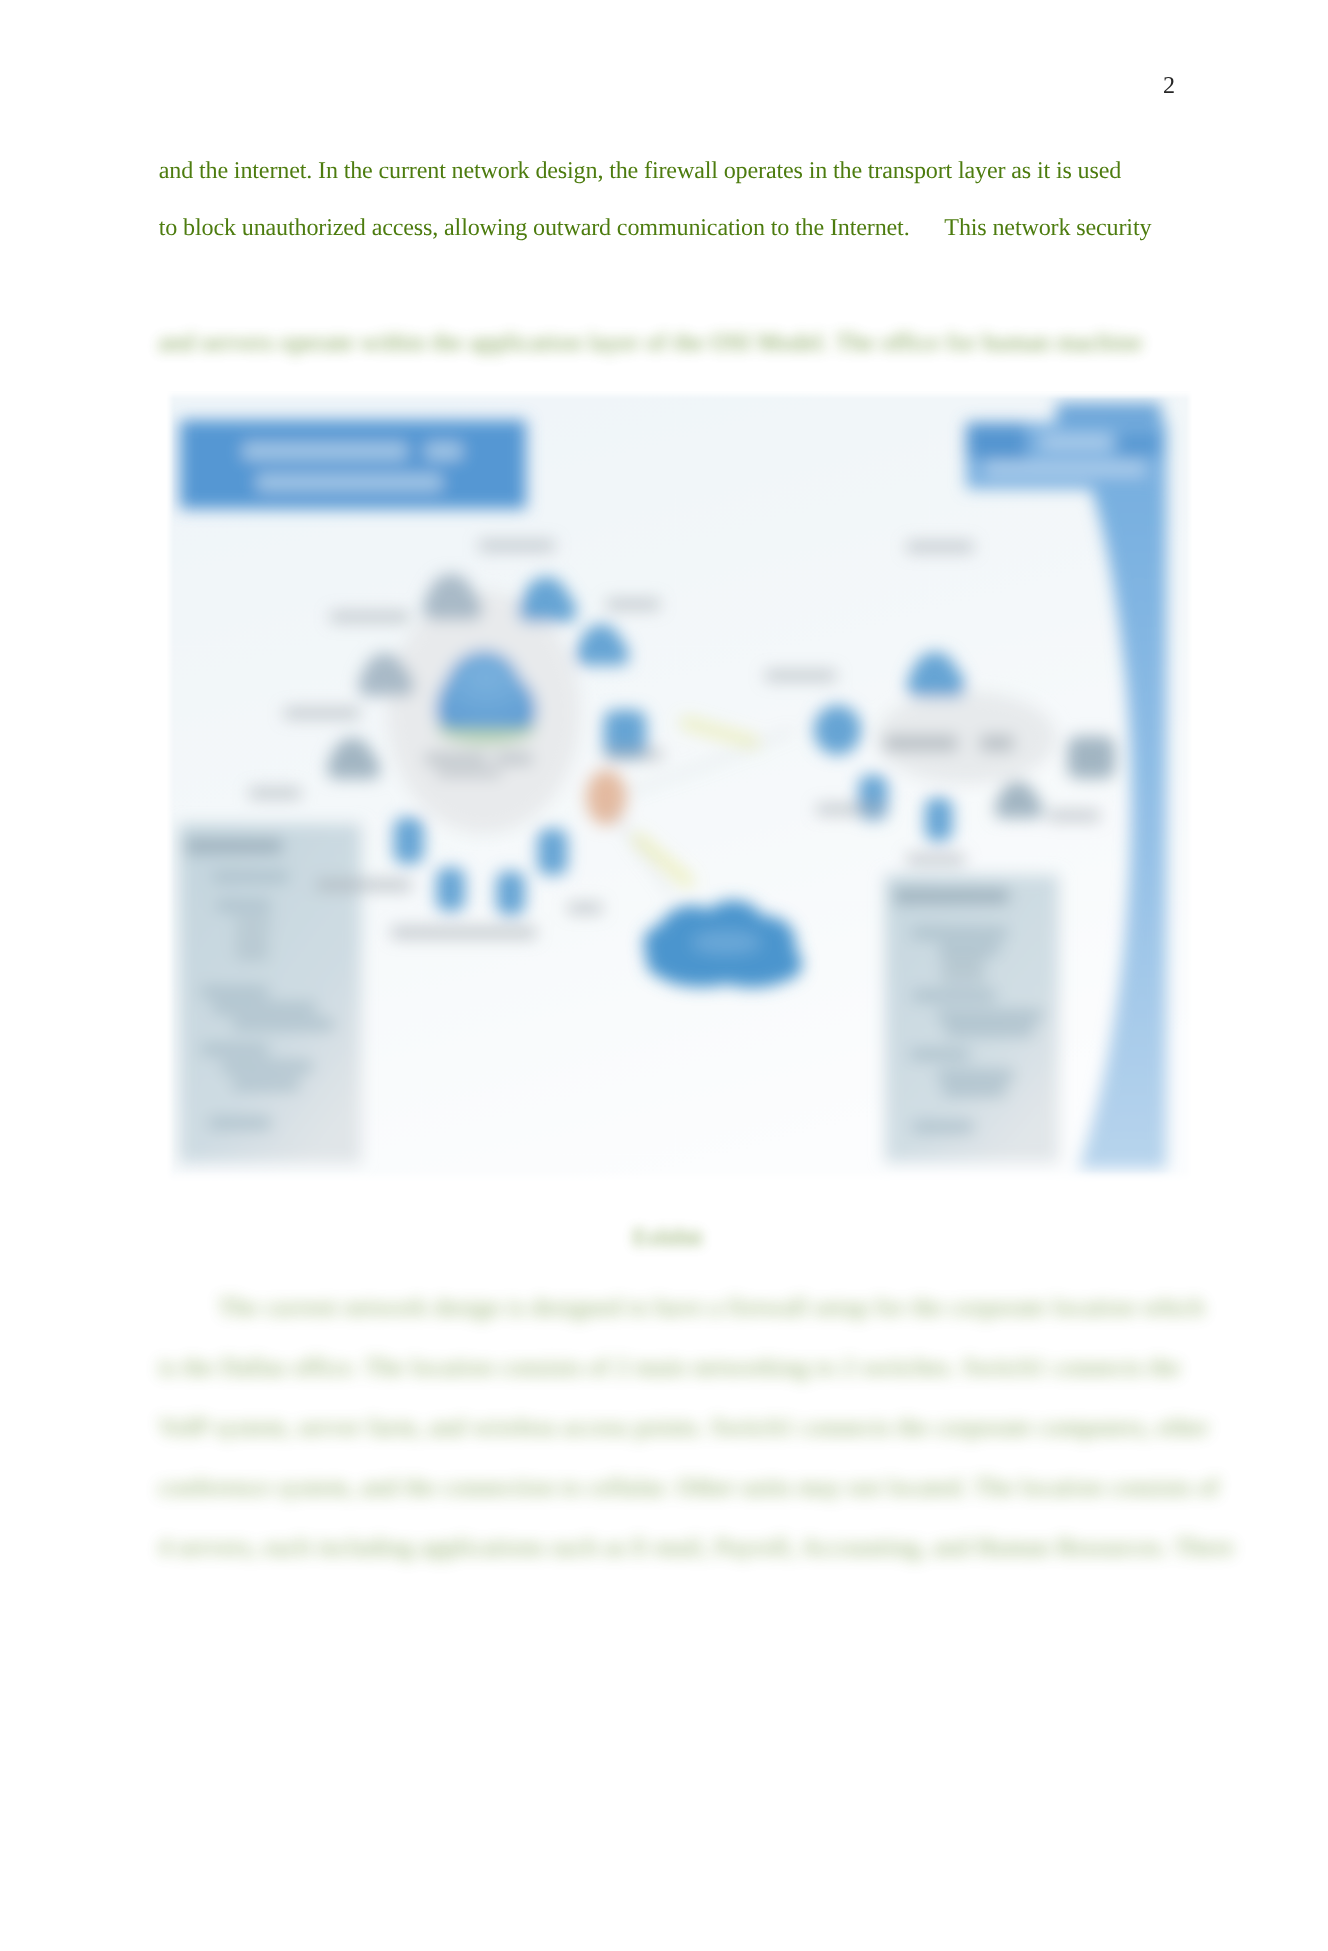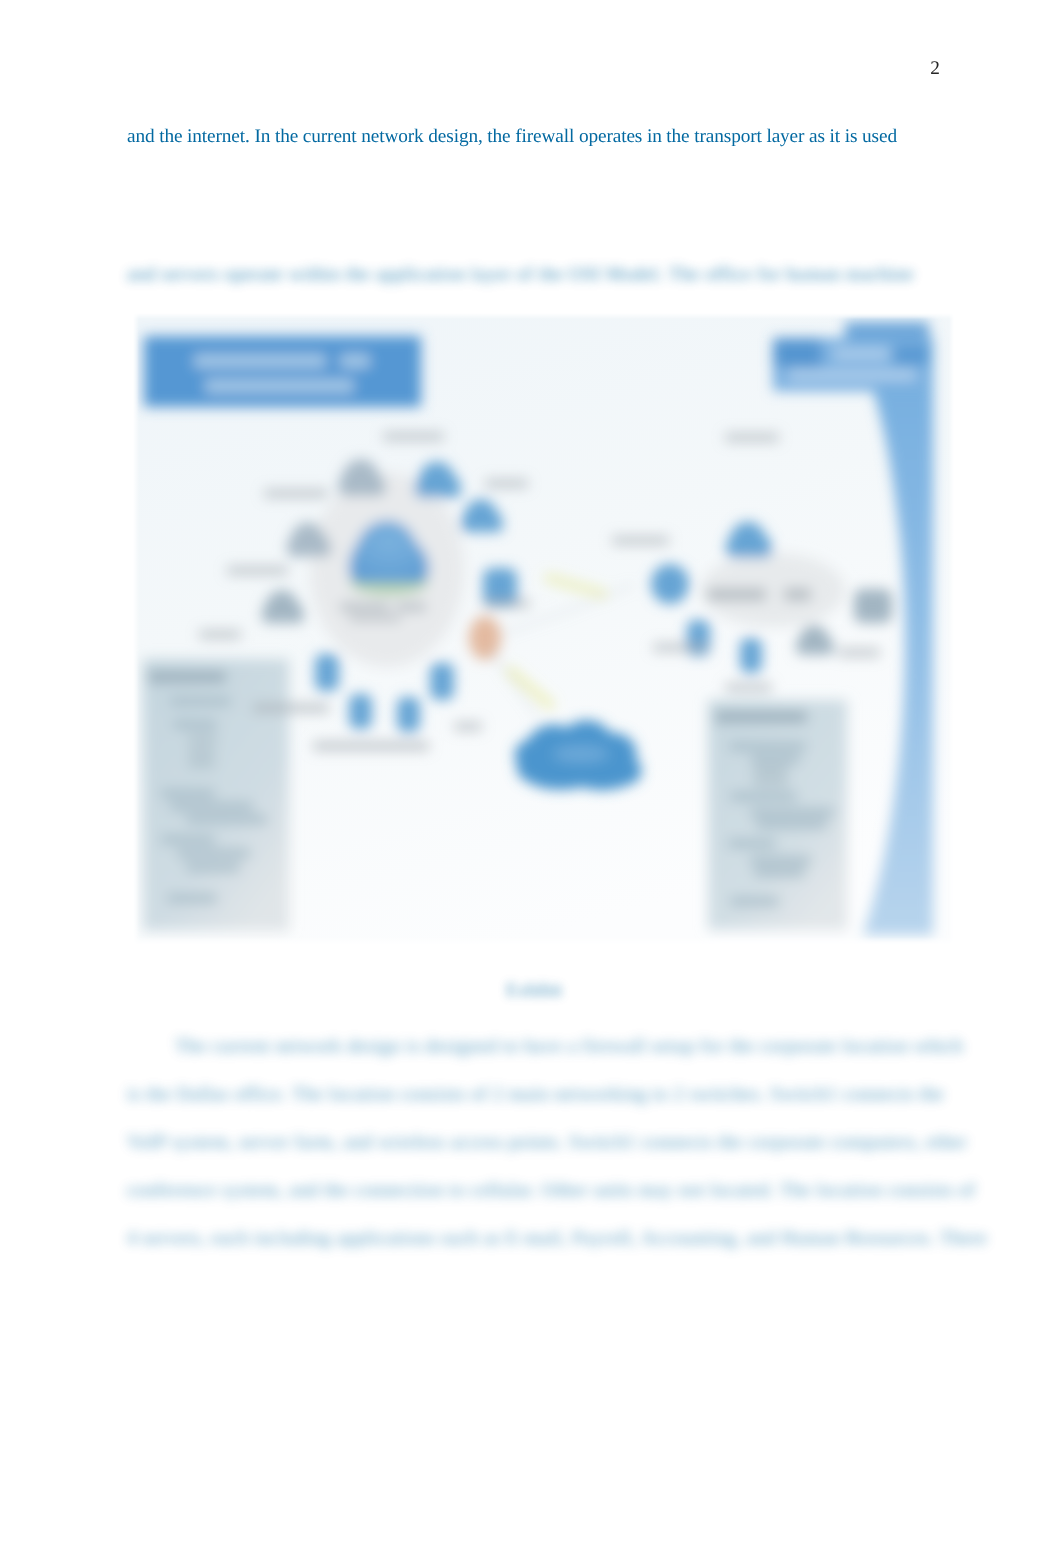--- a/index.html
+++ b/index.html
@@ -1,34 +1,35 @@
 <!DOCTYPE html>
 <html><head>
 <meta charset="utf-8">
 <style>
   html,body{margin:0;padding:0;}
   body{width:1062px;height:1561px;background:#ffffff;font-family:"Liberation Serif",serif;overflow:hidden;position:relative;
     -webkit-font-smoothing:antialiased;text-rendering:geometricPrecision;}
   .page{position:absolute;left:0;top:0;width:1062px;height:1561px;background:#fff;will-change:transform;transform:translateZ(0);}
   .pageno{position:absolute;right:122px;top:58px;font-size:19.3px;color:#262626;letter-spacing:0px;}
-  .textline{position:absolute;left:127px;font-size:19.3px;color:#0369a1;white-space:pre;letter-spacing:-0.12px;}
+  .textline{position:absolute;left:127px;font-size:19.3px;color:#4d7c0f;white-space:pre;letter-spacing:-0.12px;}
   .b1{filter:blur(5.2px);opacity:.80;letter-spacing:0.4px;}
   .b2{filter:blur(4.6px);opacity:.70}
   .b3{filter:blur(6.0px);opacity:.72;letter-spacing:0.5px;}
   .figwrap{position:absolute;left:133px;top:313px;width:821px;height:632px;
     -webkit-mask-image:linear-gradient(to bottom, rgba(0,0,0,0) 0px, #000 6px, #000 calc(100% - 8px), rgba(0,0,0,0) 100%),linear-gradient(to right, rgba(0,0,0,0) 0px, #000 6px, #000 calc(100% - 5px), rgba(0,0,0,0) 100%);
     -webkit-mask-composite:source-in;mask-composite:intersect;}
 </style>
 </head>
 <body>
 
 <div class="page">
   <div class="pageno">2</div>
 
   <div class="textline" style="top:126px">and the internet. In the current network design, the firewall operates in the transport layer as it is used</div>
+  <div class="textline" style="top:172px">to block unauthorized access, allowing outward communication to the Internet.      This network security</div>
   <div class="textline b1" style="top:264px">and servers operate within the application layer of the OSI Model. The office for human machine</div>
 
   <div class="figwrap">
     <svg class="figsvg" width="821" height="632" viewBox="0 0 821 632" xmlns="http://www.w3.org/2000/svg">
       <defs>
         <filter id="soft" x="-15%" y="-15%" width="130%" height="130%">
           <feGaussianBlur stdDeviation="6.2"></feGaussianBlur>
         </filter>
         <linearGradient id="bgGrad" x1="0.1" y1="0" x2="0.45" y2="1">
           <stop offset="0%" stop-color="#eff5f9"></stop>

